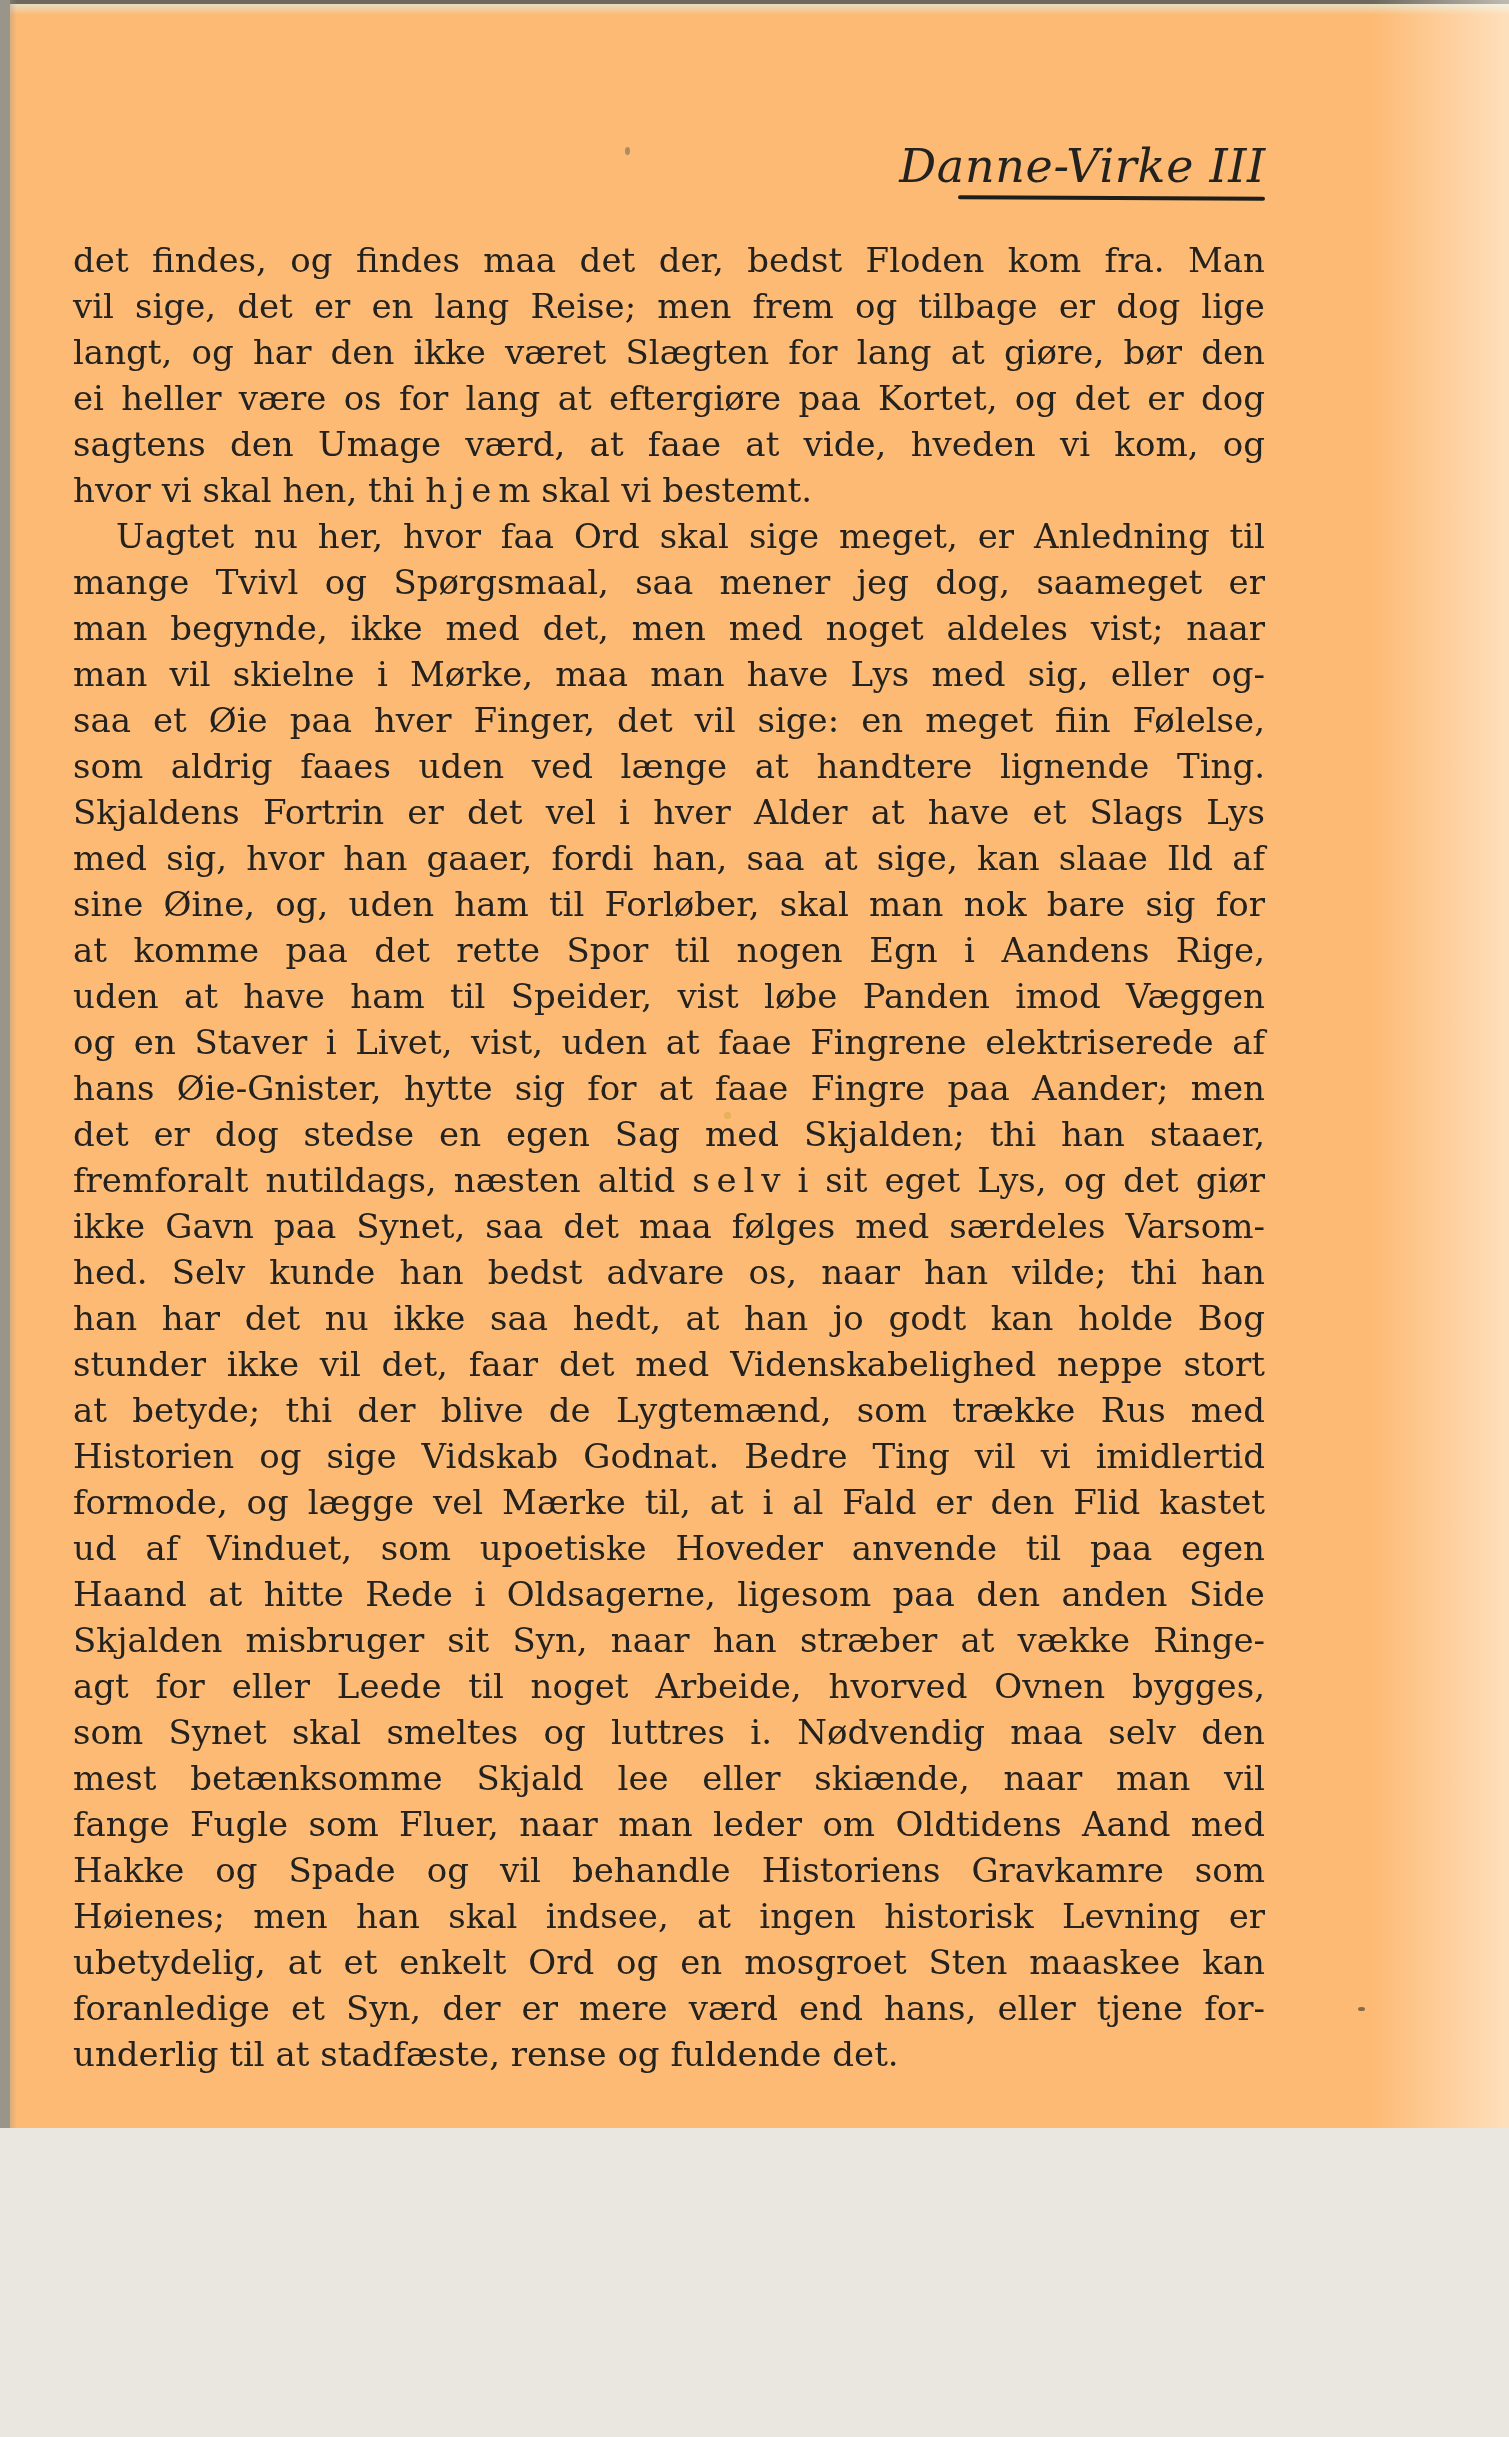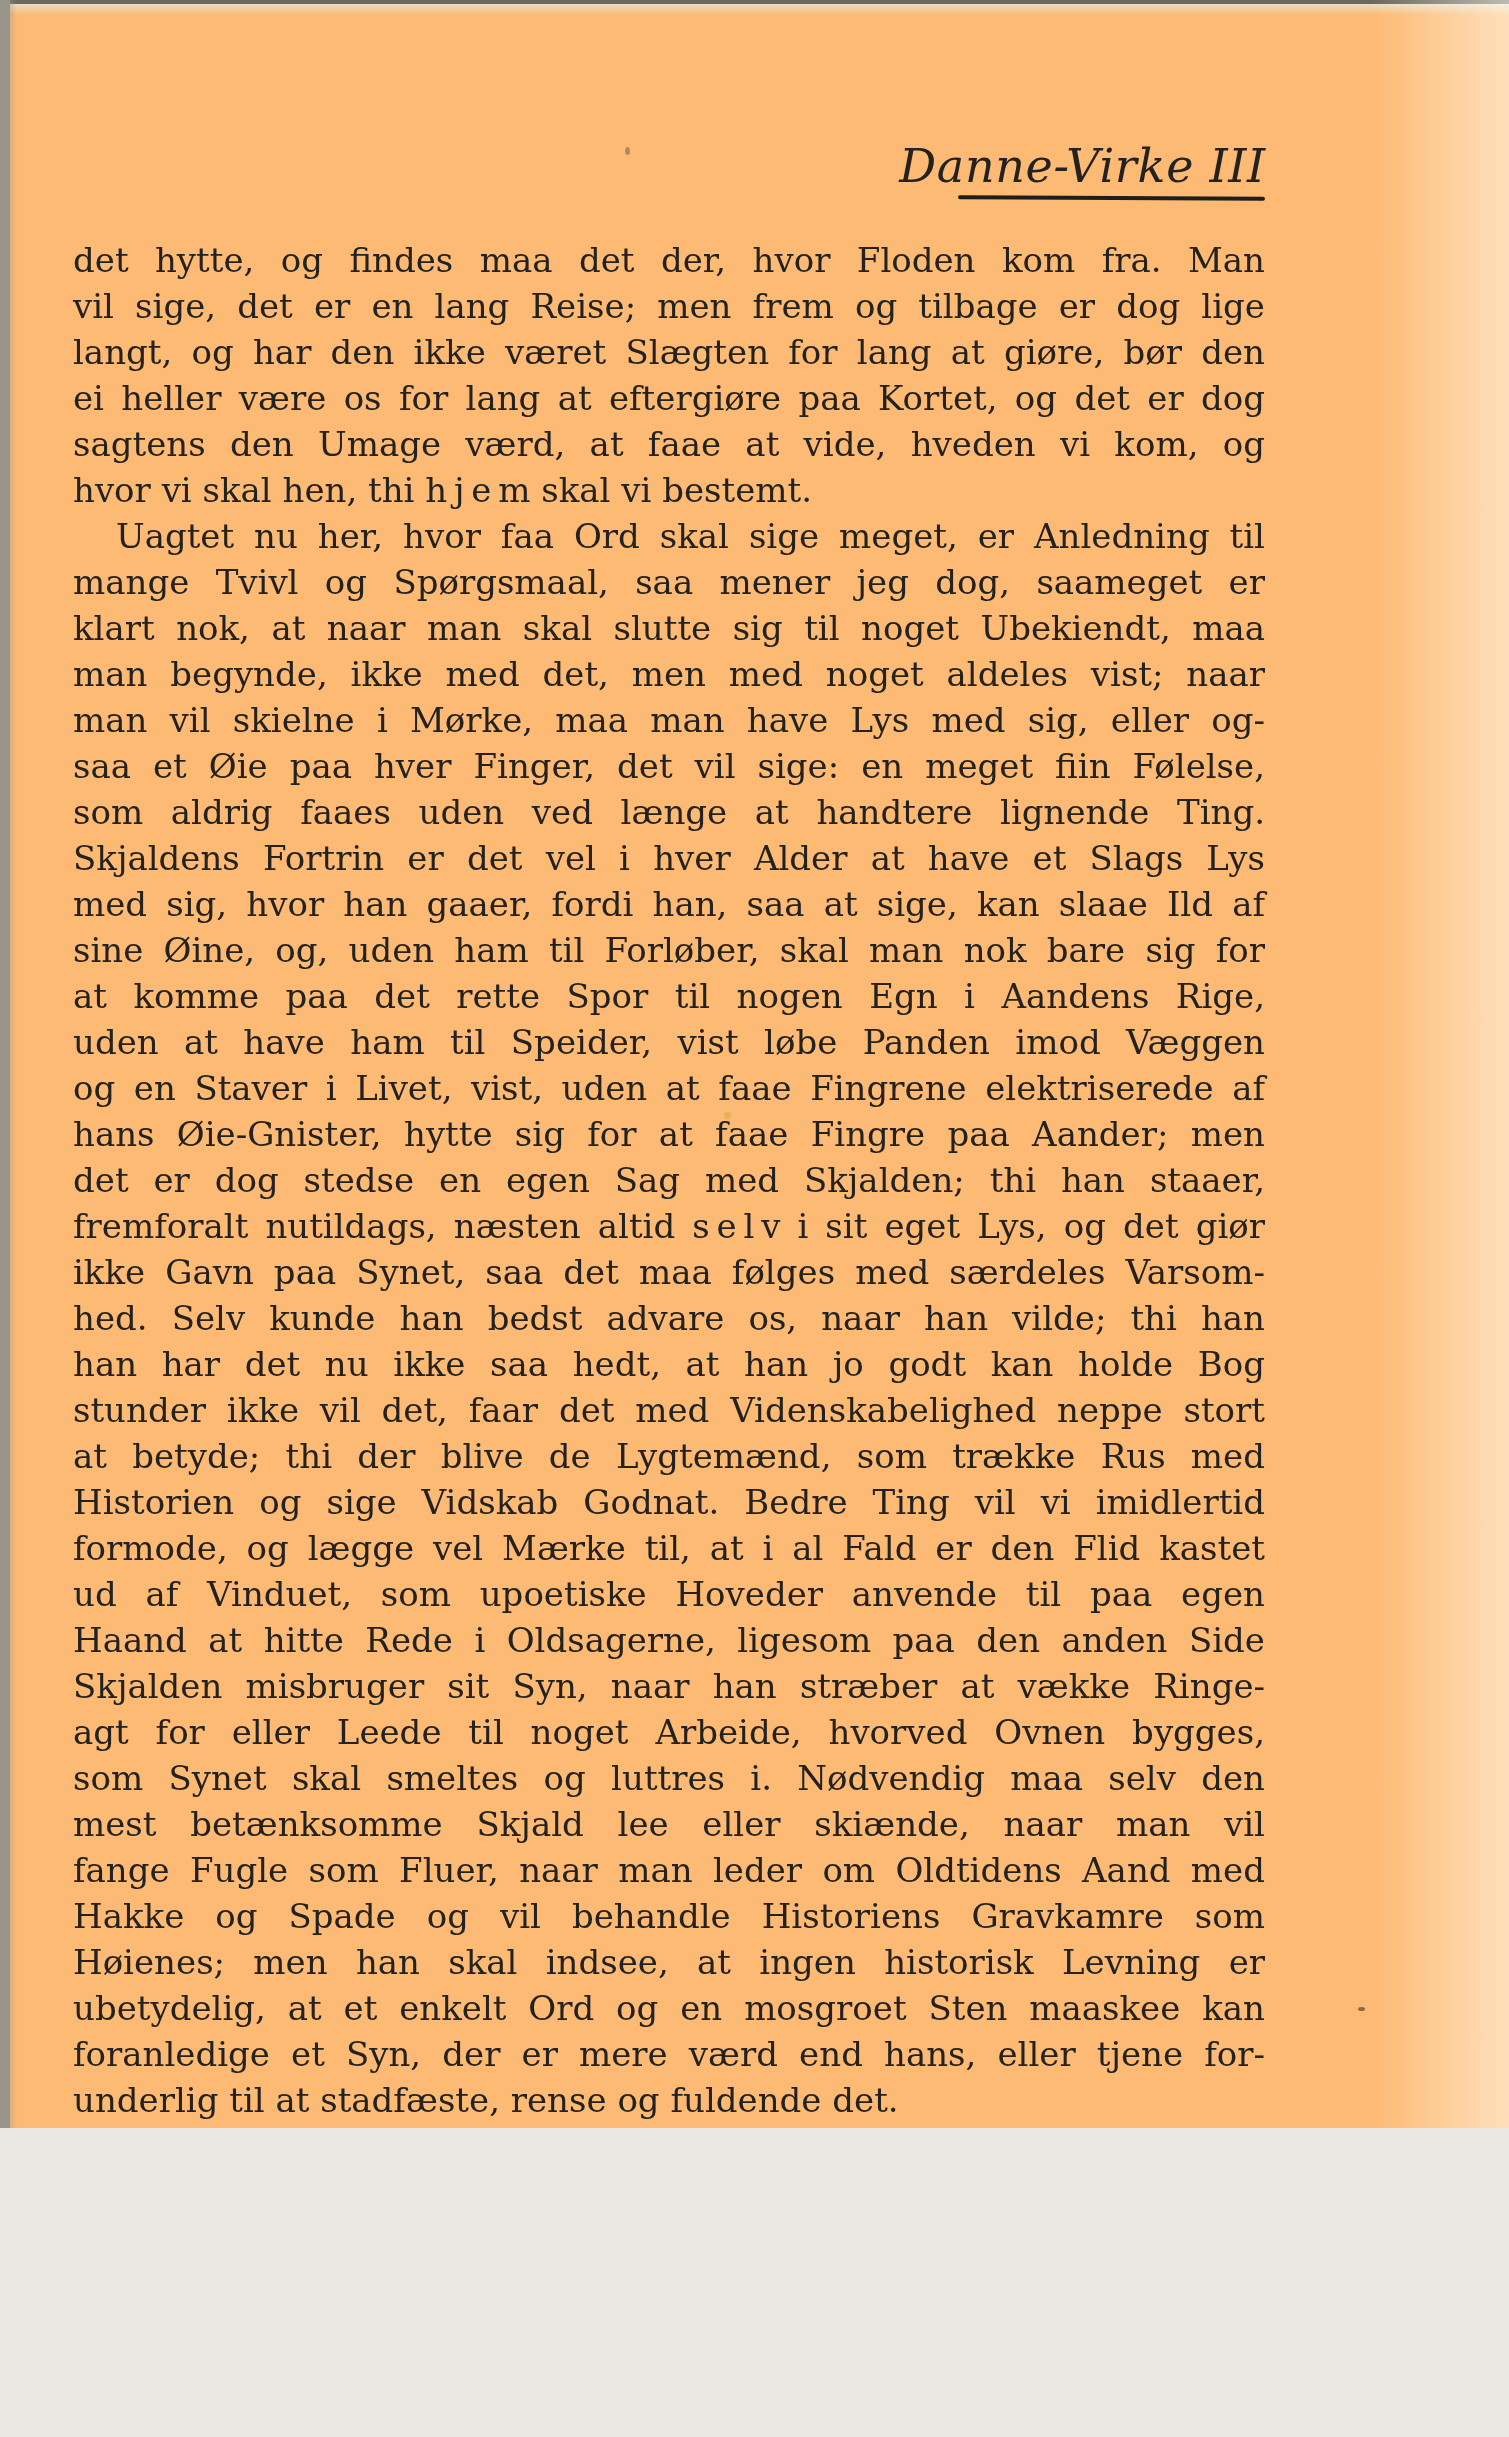--- a/index.html
+++ b/index.html
@@ -85,29 +85,28 @@
   <div class="speck s1"></div>
   <div class="speck s2"></div>
   <div class="speck s3"></div>
   <div class="speck s4"></div>
   <div class="speck s5"></div>
 
   <div class="header-title">Danne-Virke III</div>
   <div class="header-rule"></div>
 
   <div class="body">
-      <div class="line">det hytte, og findes maa det der, hvor Floden kom fra. Man</div>
+      <div class="line">det findes, og findes maa det der, bedst Floden kom fra. Man</div>
       <div class="line">vil sige, det er en lang Reise; men frem og tilbage er dog lige</div>
       <div class="line">langt, og har den ikke været Slægten for lang at giøre, bør den</div>
       <div class="line">ei heller være os for lang at eftergiøre paa Kortet, og det er dog</div>
       <div class="line">sagtens den Umage værd, at faae at vide, hveden vi kom, og</div>
       <div class="line para-end">hvor vi skal hen, thi h j e m skal vi bestemt.</div>
       <div class="line indent">Uagtet nu her, hvor faa Ord skal sige meget, er Anledning til</div>
       <div class="line">mange Tvivl og Spørgsmaal, saa mener jeg dog, saameget er</div>
-      <div class="line">klart nok, at naar man skal slutte sig til noget Ubekiendt, maa</div>
       <div class="line">man begynde, ikke med det, men med noget aldeles vist; naar</div>
       <div class="line">man vil skielne i Mørke, maa man have Lys med sig, eller og-</div>
       <div class="line">saa et Øie paa hver Finger, det vil sige: en meget fiin Følelse,</div>
       <div class="line">som aldrig faaes uden ved længe at handtere lignende Ting.</div>
       <div class="line">Skjaldens Fortrin er det vel i hver Alder at have et Slags Lys</div>
       <div class="line">med sig, hvor han gaaer, fordi han, saa at sige, kan slaae Ild af</div>
       <div class="line">sine Øine, og, uden ham til Forløber, skal man nok bare sig for</div>
       <div class="line">at komme paa det rette Spor til nogen Egn i Aandens Rige,</div>
       <div class="line">uden at have ham til Speider, vist løbe Panden imod Væggen</div>
       <div class="line">og en Staver i Livet, vist, uden at faae Fingrene elektriserede af</div>

